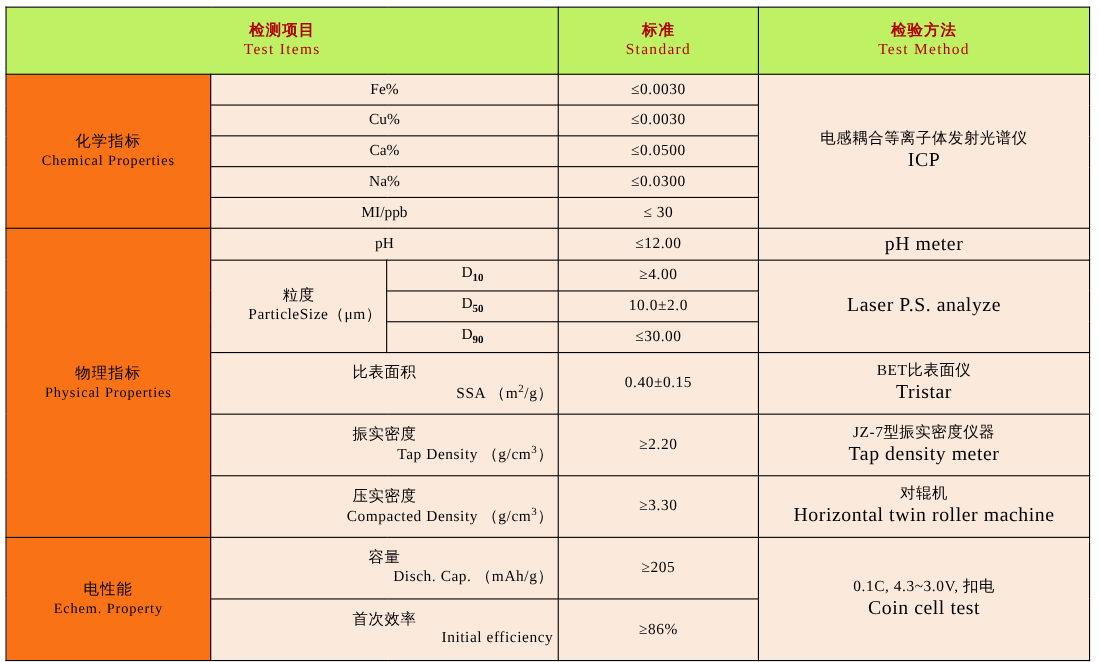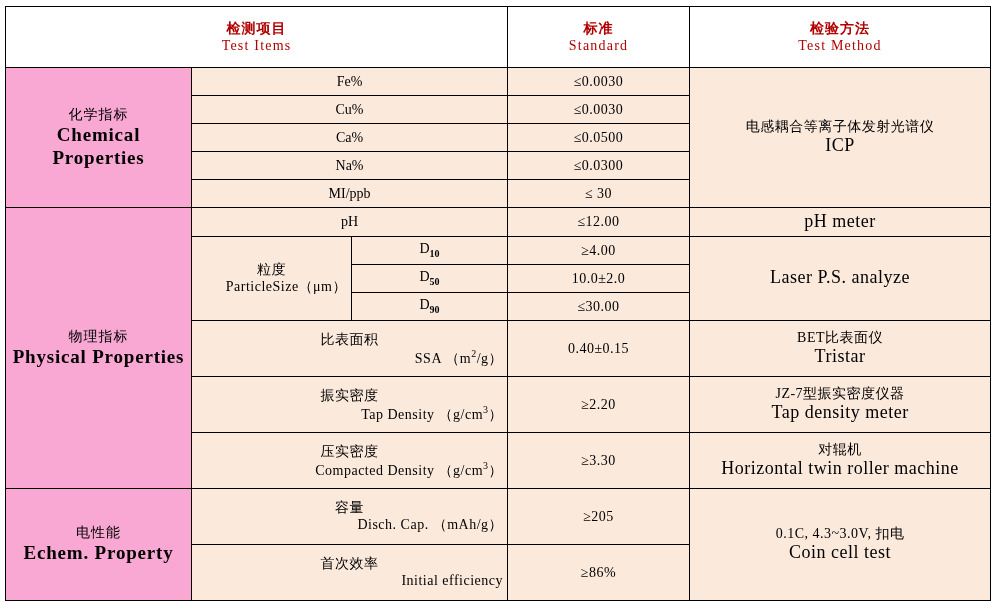--- a/index.html
+++ b/index.html
@@ -27,21 +27,21 @@
     border: 1px solid #000000;
     text-align: center;
     vertical-align: middle;
     padding: 3px 4px;
     font-family: "Liberation Serif", serif;
     font-size: 14px;
     color: #000000;
     line-height: 1.22;
   }
   .hdr {
-    background: #ffffff;
+    background: #bef264;
     font-weight: bold;
     height: 54px;
     margin-top: 24px;
   }
   .hdr .cn {
     display: block;
     font-family: "Liberation Serif", serif;
     font-size: 14px;
     color: #b00000;
     font-weight: bold;
@@ -50,31 +50,31 @@
   .hdr .en {
     display: block;
     font-family: "Liberation Serif", serif;
     font-size: 14px;
     color: #b00000;
     font-weight: normal;
     letter-spacing: 1.2px;
   }
   .grp {
     font-family: "Liberation Serif", serif;
-    background: #f9a8d4;
+    background: #f97316;
   }
   .grp .cn {
     display: block;
     font-size: 14px;
     letter-spacing: 1px;
   }
   .grp .en {
     display: block;
-    font-size: 19px;
-    font-weight: bold;
+    font-size: 13px;
+    font-weight: normal;
     letter-spacing: 0.8px;
   }
   .item .cn {
     display: block;
     font-size: 14px;
     letter-spacing: 0.5px;
   }
   .item .en {
     display: block;
     font-size: 14px;

